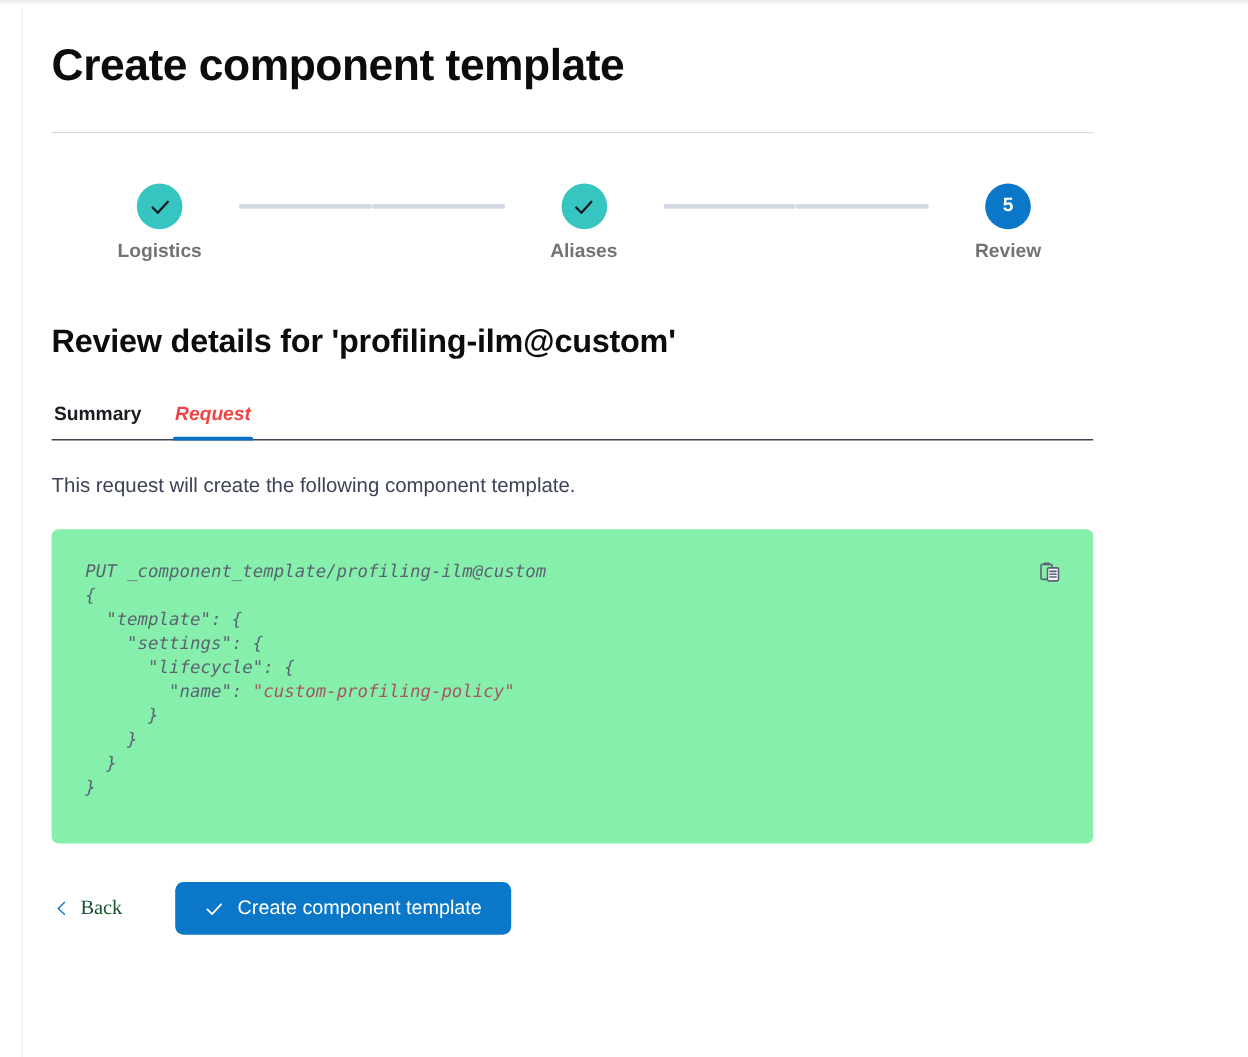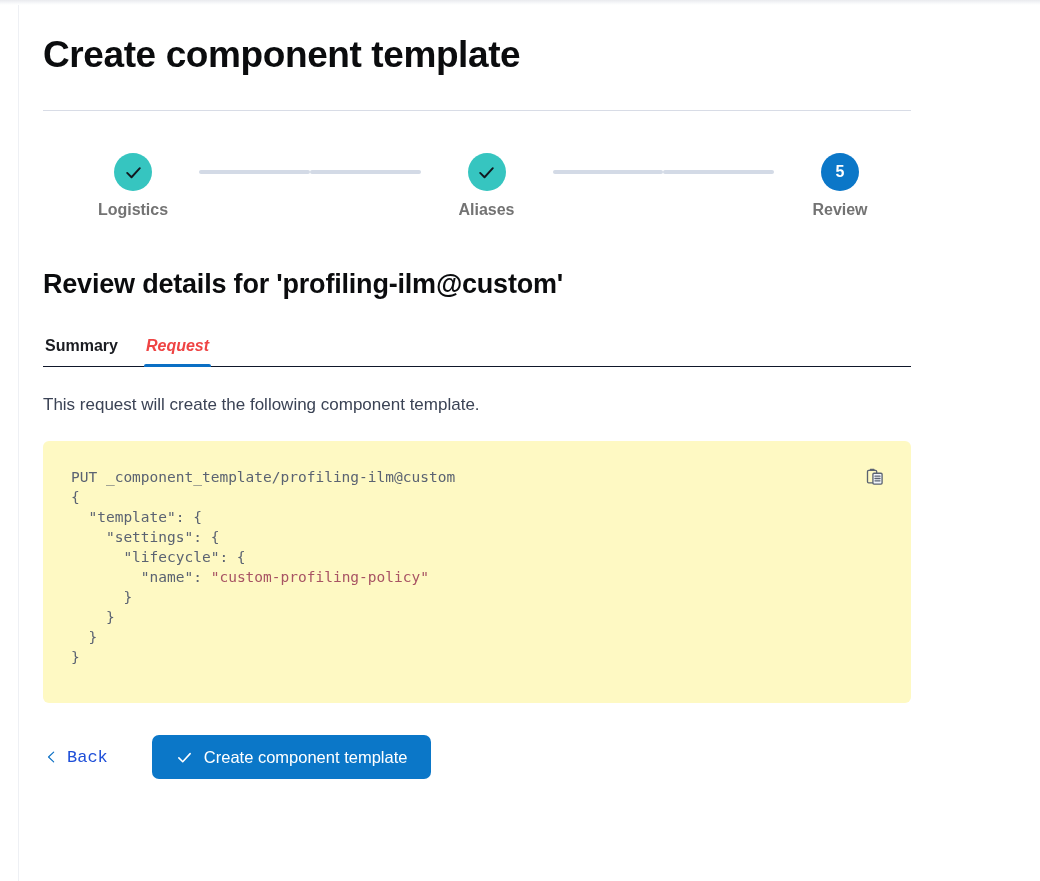--- a/index.html
+++ b/index.html
@@ -162,24 +162,25 @@
     font-size: 17px;
     line-height: 24px;
     color: #3b4355;
   }
 
   
   .code-block {
     position: relative;
     margin-top: 24px;
     margin-right: 19px;
-    background: #fef9c3;
+    background: #86efac;
     border-radius: 6px;
     padding: 26px 17px 30px 28px;
     min-height: 262px;
+    font-style: italic;
   }
 
   .code-text {
     font-family: "DejaVu Sans Mono", "Liberation Mono", monospace;
     font-size: 14.5px;
     line-height: 20px;
     color: #5b6372;
     white-space: pre;
     tab-size: 2;
   }
@@ -206,27 +207,27 @@
     margin-top: 32px;
     display: flex;
     align-items: center;
     gap: 42px;
   }
 
   .back-link {
     display: flex;
     align-items: center;
     gap: 9px;
-    color: #1d4ed8;
+    color: #14532d;
     font-size: 17px;
     font-weight: 400;
     cursor: pointer;
     background: none;
     border: none;
-    font-family: Liberation Mono, monospace;
+    font-family: Liberation Serif, serif;
     padding: 4px 2px;
   }
 
   .primary-btn {
     display: flex;
     align-items: center;
     gap: 11px;
     background: #0b77c8;
     color: #ffffff;
     border: none;

